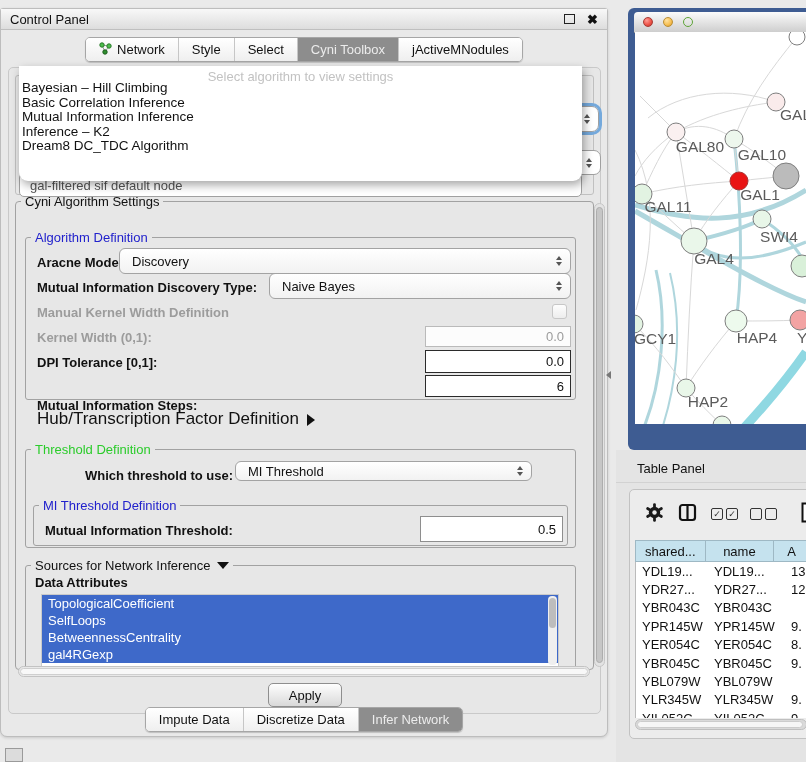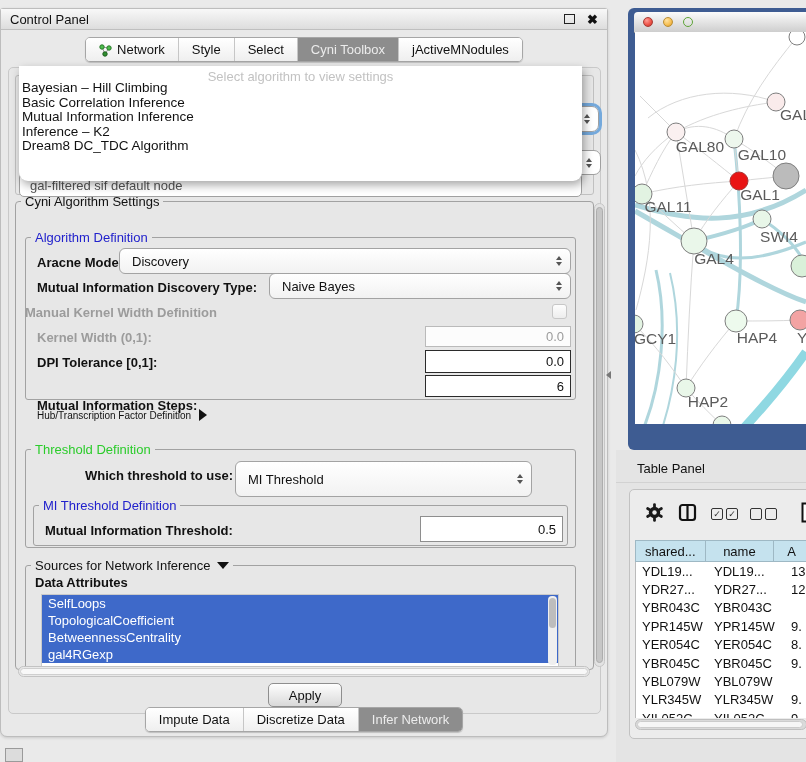--- a/index.html
+++ b/index.html
@@ -13,21 +13,21 @@
   .cp-titlebar{position:absolute;left:0;top:0;width:100%;height:21px;box-sizing:border-box;
       background:linear-gradient(#F8F8F8,#DDDDDD);border-bottom:1px solid #BFBFBF;
       display:flex;align-items:center;padding:0 9px;font-size:13px;}
   .float-ico{width:9px;height:8px;border:1.5px solid #222;margin-right:12px;}
   .close-x{font-size:13px;font-weight:bold;color:#111;}
 
   .tabbar{position:absolute;left:0;width:100%;display:flex;justify-content:center;}
   .tabgroup{display:flex;border:1px solid #A6A6A6;border-radius:5px;overflow:hidden;
       box-shadow:0 1px 1px rgba(0,0,0,.18);}
   .tab{padding:4px 13px;font-size:13px;background:linear-gradient(#FFFFFF,#EFEFEF);
-      border-right:1px solid #C6C6C6;display:flex;align-items:flex-end;gap:5px;white-space:nowrap;}
+      border-right:1px solid #C6C6C6;display:flex;align-items:flex-start;gap:5px;white-space:nowrap;}
   .tab:last-child{border-right:none;}
   .tab.selected{background:var(--selected-tab-bg,#8D8D8D);color:#ECECEC;}
 
   .content-panel{position:absolute;left:7px;top:58px;width:591px;height:645px;
       border:1px solid #C9C9C9;border-radius:5px;background:#E7E7E7;}
 
   .groupbox{position:absolute;border:1px solid #A2A2A2;border-radius:3px;}
   .legend{position:absolute;background:#E7E7E7;padding:0 4px;font-size:13px;line-height:13px;}
   .legend.blue{color:var(--group-label-blue,#2121CC);}
   .legend.green{color:var(--group-label-green,#2BCC2B);}
@@ -216,47 +216,47 @@
 
     <div class="blabel" style="left:36px;top:271px;">Mutual Information Discovery Type:</div>
     <div class="combo" style="left:268px;top:264px;width:302px;height:26px;">
       <span>Naive Bayes</span>
       <div class="spin">
           <div class="t-up"></div>
           <div class="t-down"></div>
         </div>
     </div>
 
-    <div class="blabel disabled" style="left:24px;top:296px;">Manual Kernel Width Definition</div>
+    <div class="blabel disabled" style="left:36px;top:296px;">Manual Kernel Width Definition</div>
     <div class="checkbox" style="left:551px;top:295px;"></div>
 
     <div class="blabel disabled" style="left:36px;top:321px;">Kernel Width (0,1):</div>
     <div class="field disabled" style="left:424px;top:317px;width:146px;height:21px;">
       <span>0.0</span>
     </div>
 
     <div class="blabel" style="left:36px;top:346px;">DPI Tolerance [0,1]:</div>
     <div class="field" style="left:424px;top:341px;width:146px;height:23px;">
       <span>0.0</span>
     </div>
 
     <div class="blabel" style="left:36px;top:371px;margin-top:18px;">Mutual Information Steps:</div>
     <div class="field" style="left:424px;top:366px;width:146px;height:22px;">
       <span>6</span>
     </div>
 
-    <div class="abs" style="left:36px;top:400px;font-size:10px;">
+    <div class="abs" style="left:36px;top:400px;font-size:17px;">
       <span>Hub/Transcription Factor Definition</span><span class="tri-right"></span>
     </div>
 
     <div class="groupbox" style="left:24px;top:440px;width:549px;height:97px;"></div>
     <div class="legend green" style="left:30px;top:434px;">Threshold Definition</div>
 
     <div class="blabel" style="left:84px;top:459px;">Which threshold to use:</div>
-    <div class="combo" style="left:234px;top:452px;width:297px;height:36px;">
+    <div class="combo" style="left:234px;top:452px;width:297px;height:20px;">
       <span>MI Threshold</span>
       <div class="spin">
           <div class="t-up"></div>
           <div class="t-down"></div>
         </div>
     </div>
 
     <div class="groupbox" style="left:32px;top:496px;width:533px;height:39px;"></div>
     <div class="legend blue" style="left:38px;top:490px;">MI Threshold Definition</div>
 
@@ -265,22 +265,22 @@
       <span>0.5</span>
     </div>
 
     <div class="groupbox" style="left:24px;top:556px;width:549px;height:102px;"></div>
     <div class="legend" style="left:30px;top:550px;">
       <span>Sources for Network Inference</span><span class="tri-down"></span>
     </div>
     <div class="blabel" style="left:34px;top:566px;">Data Attributes</div>
 
     <div class="attr-list">
+      <div class="attr-item">TopologicalCoefficient</div>
       <div class="attr-item">SelfLoops</div>
-      <div class="attr-item">TopologicalCoefficient</div>
       <div class="attr-item">BetweennessCentrality</div>
       <div class="attr-item">gal4RGexp</div>
       <div class="attr-vscroll">
           <div class="thumb"></div>
         </div>
     </div>
 
     <div class="hscroll">
         <div class="thumb"></div>
       </div>

